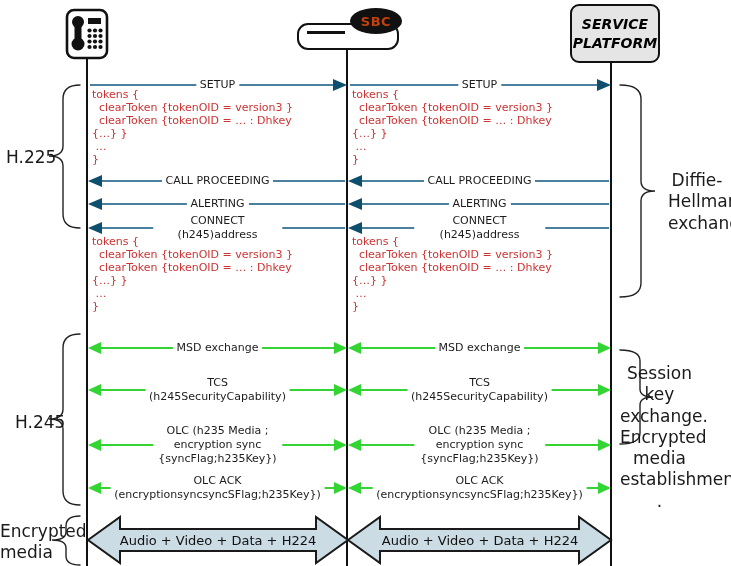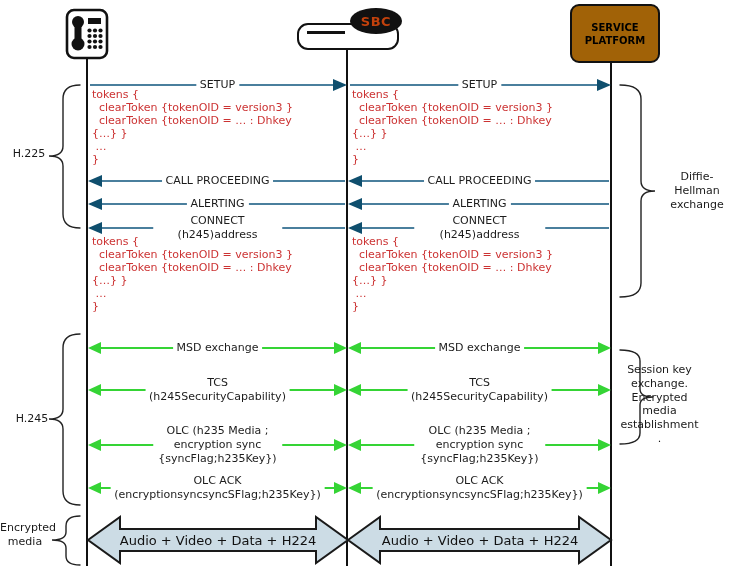--- a/index.html
+++ b/index.html
@@ -20,42 +20,42 @@
 
   
   .actor-phone{position:absolute;left:65px;top:8px;z-index:3;}
   .sbc-rect{position:absolute;left:297px;top:23px;width:98px;height:23px;border:2.5px solid var(--ink);
     border-radius:11px;background:#fff;z-index:3;}
   .sbc-line{position:absolute;left:307px;top:31px;width:38px;height:2.5px;background:var(--ink);z-index:4;}
   .sbc-ellipse{position:absolute;left:350px;top:8px;width:52px;height:26px;background:var(--ink);
     border-radius:50%;color:#c2410c;font-weight:bold;font-size:13px;display:flex;align-items:center;
     justify-content:center;letter-spacing:.5px;z-index:5;}
   .svc-box{position:absolute;left:570px;top:4px;width:86px;height:55px;border:2px solid var(--ink);
-    border-radius:9px;background:#a16207;display:flex;align-items:center;justify-content:center;
-    font-weight:bold;font-size:10px;line-height:1.3;text-align:center;white-space:pre-line;z-index:3;}
+    border-radius:9px;background:#e5e5e5;display:flex;align-items:center;justify-content:center;
+    font-weight:bold;font-size:14px;line-height:1.3;text-align:center;white-space:pre-line;z-index:3;font-style:italic;}
 
   
   .msg{position:absolute;height:0;z-index:3;}
   .msg .shaft{position:absolute;left:2px;right:2px;top:-1px;height:2px;}
   .msg.blue .shaft{background:var(--h225s);}
   .msg.green .shaft{background:var(--green);}
   .head{position:absolute;width:0;height:0;border-top:6px solid transparent;border-bottom:6px solid transparent;top:-6px;}
   .hl{left:0;} .hr{right:0;}
   .blue .hl{border-right:14px solid var(--h225h);}
   .blue .hr{border-left:14px solid var(--h225h);}
   .green .hl{border-right:13px solid var(--green);}
   .green .hr{border-left:13px solid var(--green);}
   .mlabel{position:absolute;left:50%;top:0;transform:translate(-50%,-50%);background:#fff;
     padding:0 4px;font-size:11px;line-height:1.25;color:#1c1c1c;white-space:pre-line;text-align:center;}
 
   
   .tokens{position:absolute;color:var(--red);font-size:11px;line-height:13px;white-space:pre;z-index:2;}
 
   
-  .side-label{position:absolute;font-size:11px;color:#1a1a1a;white-space:pre-line;text-align:center;
+  .side-label{position:absolute;font-size:17px;color:#1a1a1a;white-space:pre-line;text-align:center;
     line-height:1.25;z-index:3;}
 
   .media-label{position:absolute;transform:translate(-50%,-50%);font-size:13px;color:#111;
     white-space:nowrap;z-index:3;}
 </style>
 </head>
 <body>
 
 <div id="canvas">
 
@@ -219,21 +219,21 @@
  …
 }</div>
   <div class="tokens" style="left:352px;top:235px;">tokens {
   clearToken {tokenOID = version3 }
   clearToken {tokenOID = … : Dhkey
 {…} }
  …
 }</div>
 
   <div class="side-label" style="left:6px;top:147px;width:46px;">H.225</div>
-  <div class="side-label" style="left:9px;top:412px;width:46px;">H.245</div>
+  <div class="side-label" style="left:15px;top:412px;width:46px;">H.245</div>
   <div class="side-label" style="left:0px;top:521px;width:50px;">Encrypted
 media</div>
   <div class="side-label" style="left:668px;top:170px;width:58px;">Diffie-
 Hellman
 exchange</div>
   <div class="side-label" style="left:620px;top:363px;width:79px;">Session key
 exchange.
 Encrypted
 media
 establishment

